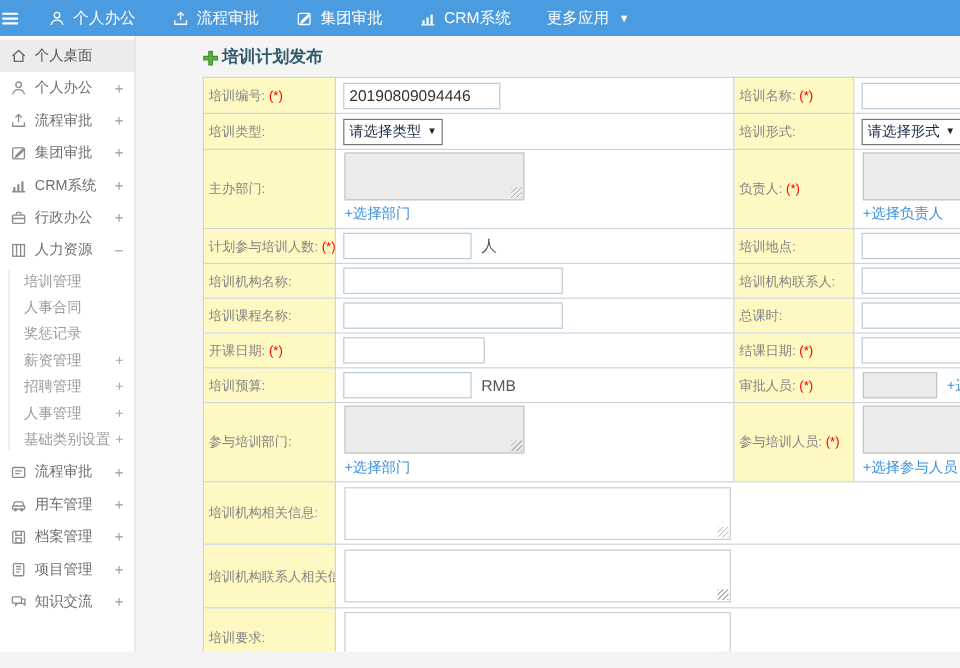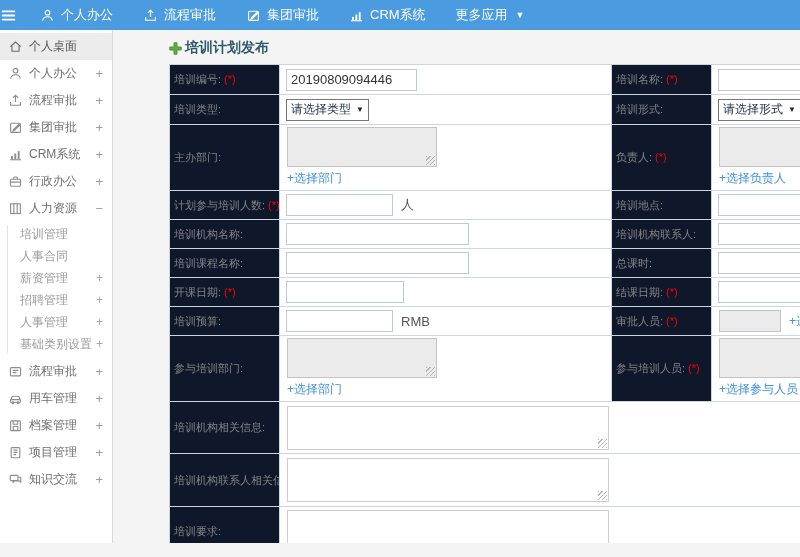--- a/index.html
+++ b/index.html
@@ -26,21 +26,21 @@
   .sub-item{height:22px;display:flex;align-items:center;padding:0 9px 0 20px;font-size:12px;color:#9b9b9b;cursor:pointer;}
   .sub-item .plus{margin-left:auto;color:#a8a8a8;font-size:12px;}
   
   .main{flex:1;overflow:hidden;}
   .content{margin:9px 0 0 56px;width:1010px;}
   .title-row{display:flex;align-items:center;gap:3px;margin-bottom:7px;height:18px;}
   .page-title{font-size:14px;font-weight:bold;color:#2f5a6b;margin:0;}
   
   table.form{border-collapse:collapse;width:1000px;table-layout:fixed;background:#fff;font-size:12px;}
   table.form td{border:1px solid #ccd6de;padding:2px 4px;vertical-align:middle;overflow:hidden;}
-  td.lbl{background:#0f172a;color:#848484;padding-left:10px;white-space:nowrap;font-size:11px;}
+  td.lbl{background:#fef9c3;color:#848484;padding-left:10px;white-space:nowrap;font-size:11px;}
   .req{color:#ff0000;margin-left:3px;font-size:11px;}
   input.txt{height:22px;border:1px solid #bccbd6;padding:0 4px;font-size:13px;color:#333;
             box-sizing:border-box;font-family:inherit;background:#fff;margin:1px 0 1px 2px;vertical-align:middle;}
   .sel{display:inline-flex;align-items:center;border:1px solid #767676;background:#fff;height:20px;
        padding:0 4px;font-size:12px;color:#1b2a46;gap:5px;margin-left:2px;cursor:pointer;}
   .sel .arrow{font-size:8px;color:#222;}
   .area{border:1px solid #c7ced4;background:#fff;position:relative;box-sizing:border-box;display:inline-block;vertical-align:middle;}
   .area.gray{background:#ebebeb;border-color:#c4c4c4;}
   .area .handle{position:absolute;right:1px;bottom:1px;width:9px;height:9px;
       background:repeating-linear-gradient(-45deg,#b4b4b4 0 1px,transparent 1px 3px);}
@@ -179,20 +179,23 @@
         <span class="plus">−</span>
       </div>
       <div class="sub-list">
         <div class="sub-item">
           <span>培训管理</span>
         </div>
         <div class="sub-item">
           <span>人事合同</span>
         </div>
         <div class="sub-item">
+          <span>奖惩记录</span>
+        </div>
+        <div class="sub-item">
           <span>薪资管理</span>
           <span class="plus">+</span>
         </div>
         <div class="sub-item">
           <span>招聘管理</span>
           <span class="plus">+</span>
         </div>
         <div class="sub-item">
           <span>人事管理</span>
           <span class="plus">+</span>

